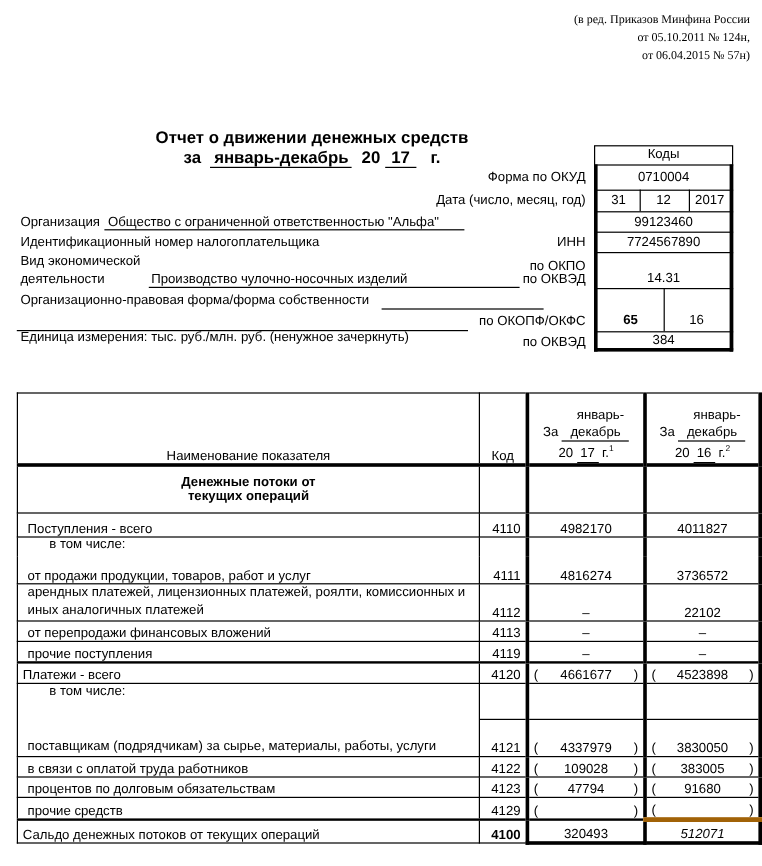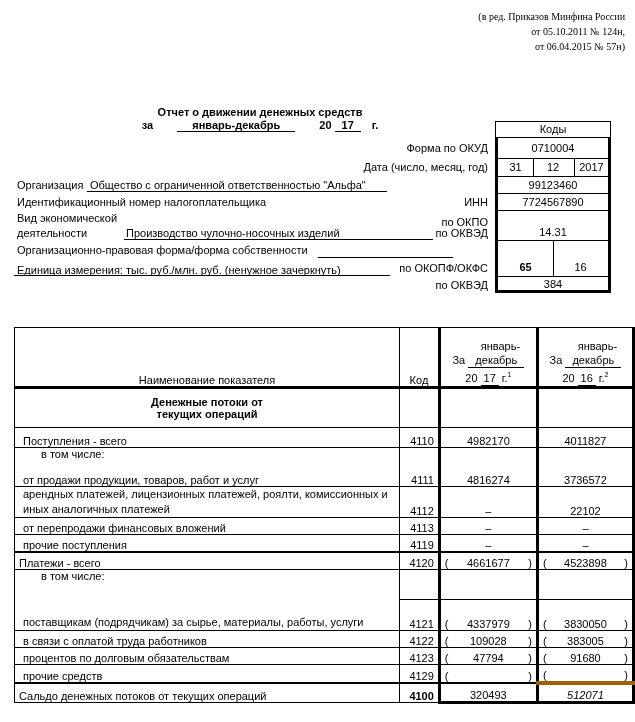--- a/index.html
+++ b/index.html
@@ -1,21 +1,21 @@
 <!DOCTYPE html>
 <html><head>
 <meta charset="utf-8">
 <style>
   html, body { margin:0; padding:0; background:#fff; }
   body { width:635px; height:722px; position:relative; overflow:hidden; color:#000;
          font-family:"Liberation Sans", sans-serif; font-size:11px; }
   .abs { position:absolute; }
   .serif { font-family:"Liberation Serif", serif; font-size:10px; }
   .ref { right:10px; text-align:right; line-height:15px; }
-  .title { font-weight:bold; font-size:11px; text-align:center; }
+  .title { font-weight:bold; font-size:14px; text-align:center; }
   .ul { border-bottom:1.5px solid #000; display:inline-block; text-align:center; }
   .lbl { white-space:nowrap; }
   .crow { position:absolute; left:495px; width:116px; box-sizing:border-box; text-align:center; font-size:11px; }
   .hline { position:absolute; height:0; border-top:1px solid #000; }
   .vline { position:absolute; width:0; border-left:1px solid #000; }
   table.main { position:absolute; left:14px; top:327px; border-collapse:collapse; font-size:11px; }
   table.main td { border:1px solid #000; padding:0 4px; vertical-align:bottom; height:16px; }
   .c-name { width:366px; }
   .c-code { width:30px; text-align:right; }
   .c-v1 { width:88px; text-align:center; border-left:3px solid #000 !important; border-right:3px solid #000 !important; }
@@ -32,21 +32,21 @@
 <div class="abs serif ref" style="top:9px;">
   <div>(в ред. Приказов Минфина России</div>
   <div>от 05.10.2011 № 124н,</div>
   <div>от 06.04.2015 № 57н)</div>
 </div>
 
 <div class="abs title" style="left:100px; top:106px; width:320px;">
   <div>Отчет о движении денежных средств</div>
   <div style="margin-top:1px;">
     <span>за</span>
-    <span class="ul" style="width:118px; margin:0 21px;">январь-декабрь</span>
+    <span class="ul" style="width:118px; margin:0 4px;">январь-декабрь</span>
     <span>20</span>
     <span class="ul" style="width:26px;">17</span>
     <span style="margin-left:8px;">г.</span>
   </div>
 </div>
 
 <div class="abs" style="left:495px; top:121px; width:116px; height:171px; border:1px solid #000; box-sizing:border-box;"></div>
 <div class="abs" style="left:495px; top:137px; width:116px; height:156px; border-left:3px solid #000; border-right:3px solid #000; border-bottom:3px solid #000; box-sizing:border-box;"></div>
 <div class="crow" style="top:123px;">Коды</div>
 <div class="hline" style="left:495px; top:137px; width:116px;"></div>
@@ -80,21 +80,21 @@
 
 <div class="abs lbl" style="left:17px; top:179px;">Организация</div>
 <div class="abs lbl" style="left:87px; top:179px; width:297px; border-bottom:1.5px solid #000; padding-left:3px;">Общество с ограниченной ответственностью "Альфа"</div>
 <div class="abs lbl" style="left:17px; top:196px;">Идентификационный номер налогоплательщика</div>
 <div class="abs lbl" style="left:17px; top:212px;">Вид экономической</div>
 <div class="abs lbl" style="left:17px; top:227px;">деятельности</div>
 <div class="abs lbl" style="left:124px; top:227px; width:307px; border-bottom:1.5px solid #000; padding-left:2px;">Производство чулочно-носочных изделий</div>
 <div class="abs lbl" style="left:17px; top:244px;">Организационно-правовая форма/форма собственности</div>
 <div class="hline" style="left:318px; top:257px; width:135px; border-top-width:1.5px;"></div>
 <div class="hline" style="left:14px; top:275px; width:376px; border-top-width:1.5px;"></div>
-<div class="abs lbl" style="left:17px; top:264px;">Единица измерения: тыс. руб./млн. руб. (ненужное зачеркнуть)</div>
+<div class="abs lbl" style="left:17px; top:275px;">Единица измерения: тыс. руб./млн. руб. (ненужное зачеркнуть)</div>
 
 <table class="main">
   <tbody>
       <tr class="hdr">
     <td class="c-name" style="height:58px; text-align:center;">Наименование показателя</td>
     <td class="c-code" style="text-align:center;">Код</td>
     <td class="c-v1" style="border-top:1px solid #000; line-height:14px;">
       <div style="padding-left:24px;">январь-</div>
       <div><span>За</span> <span class="ul" style="width:56px;">декабрь</span></div>
       <div><span>20</span> <span class="ul" style="width:18px;">17</span> <span>г.</span><span class="sup">1</span></div>

